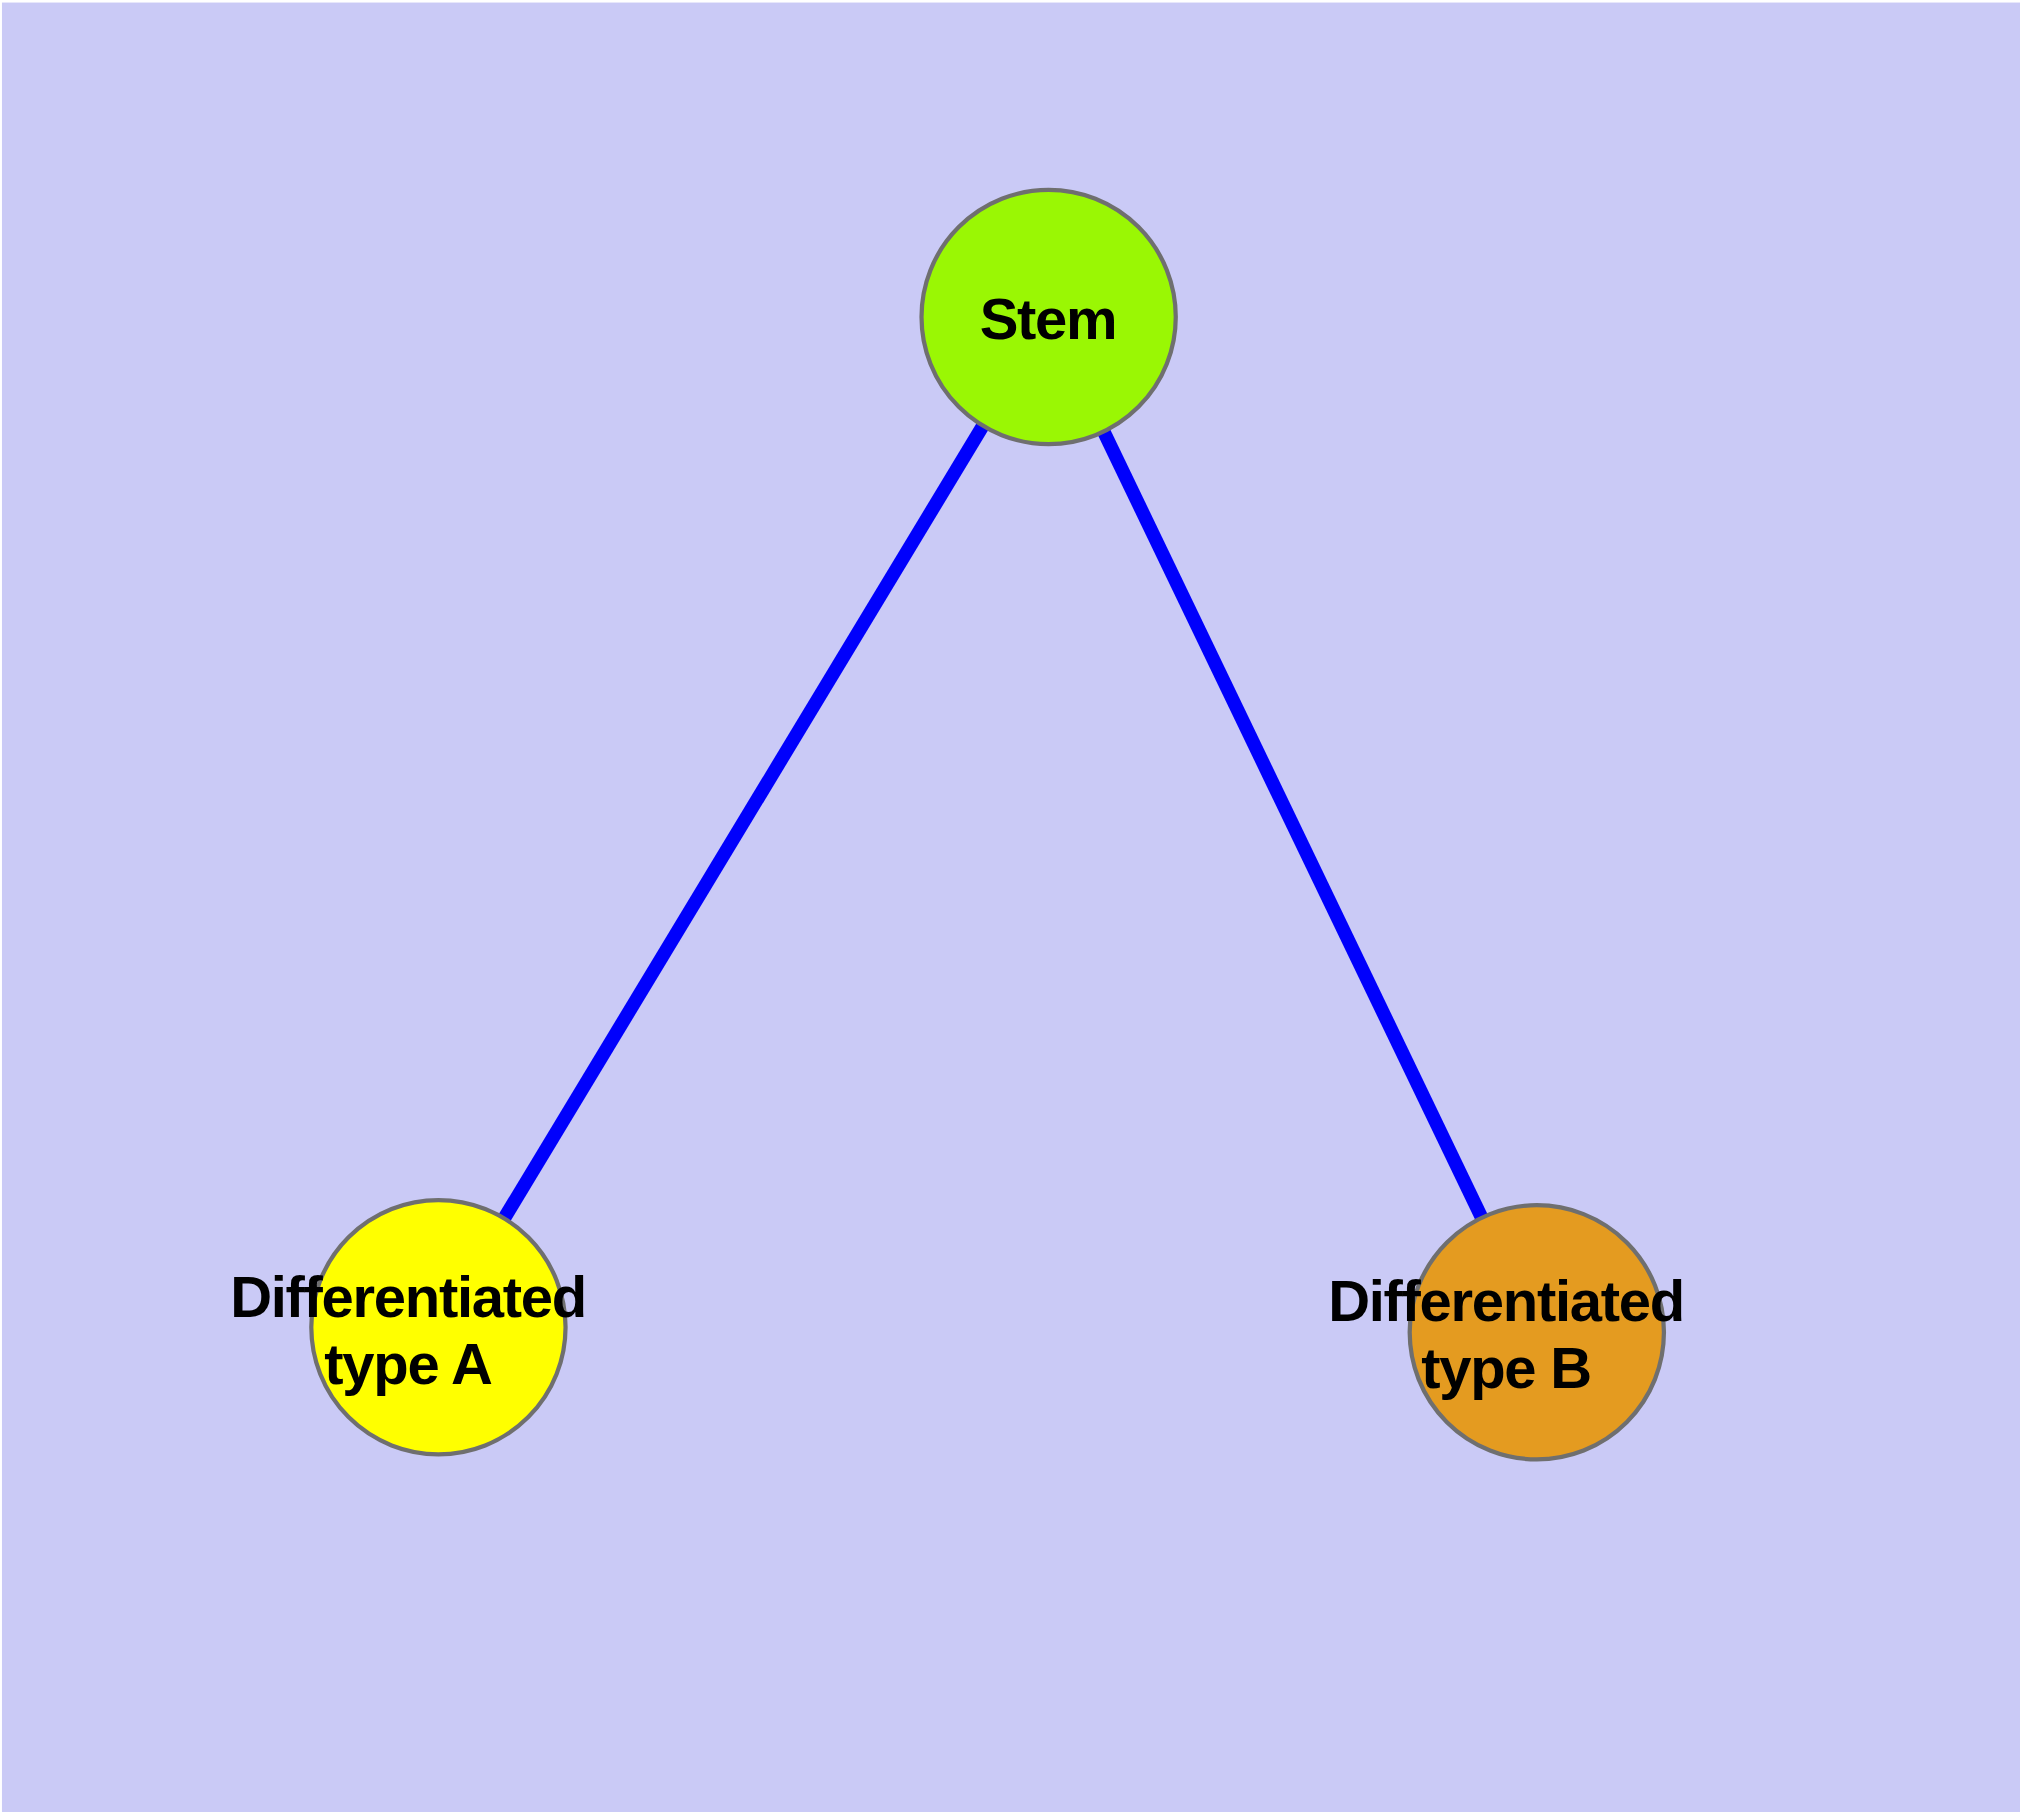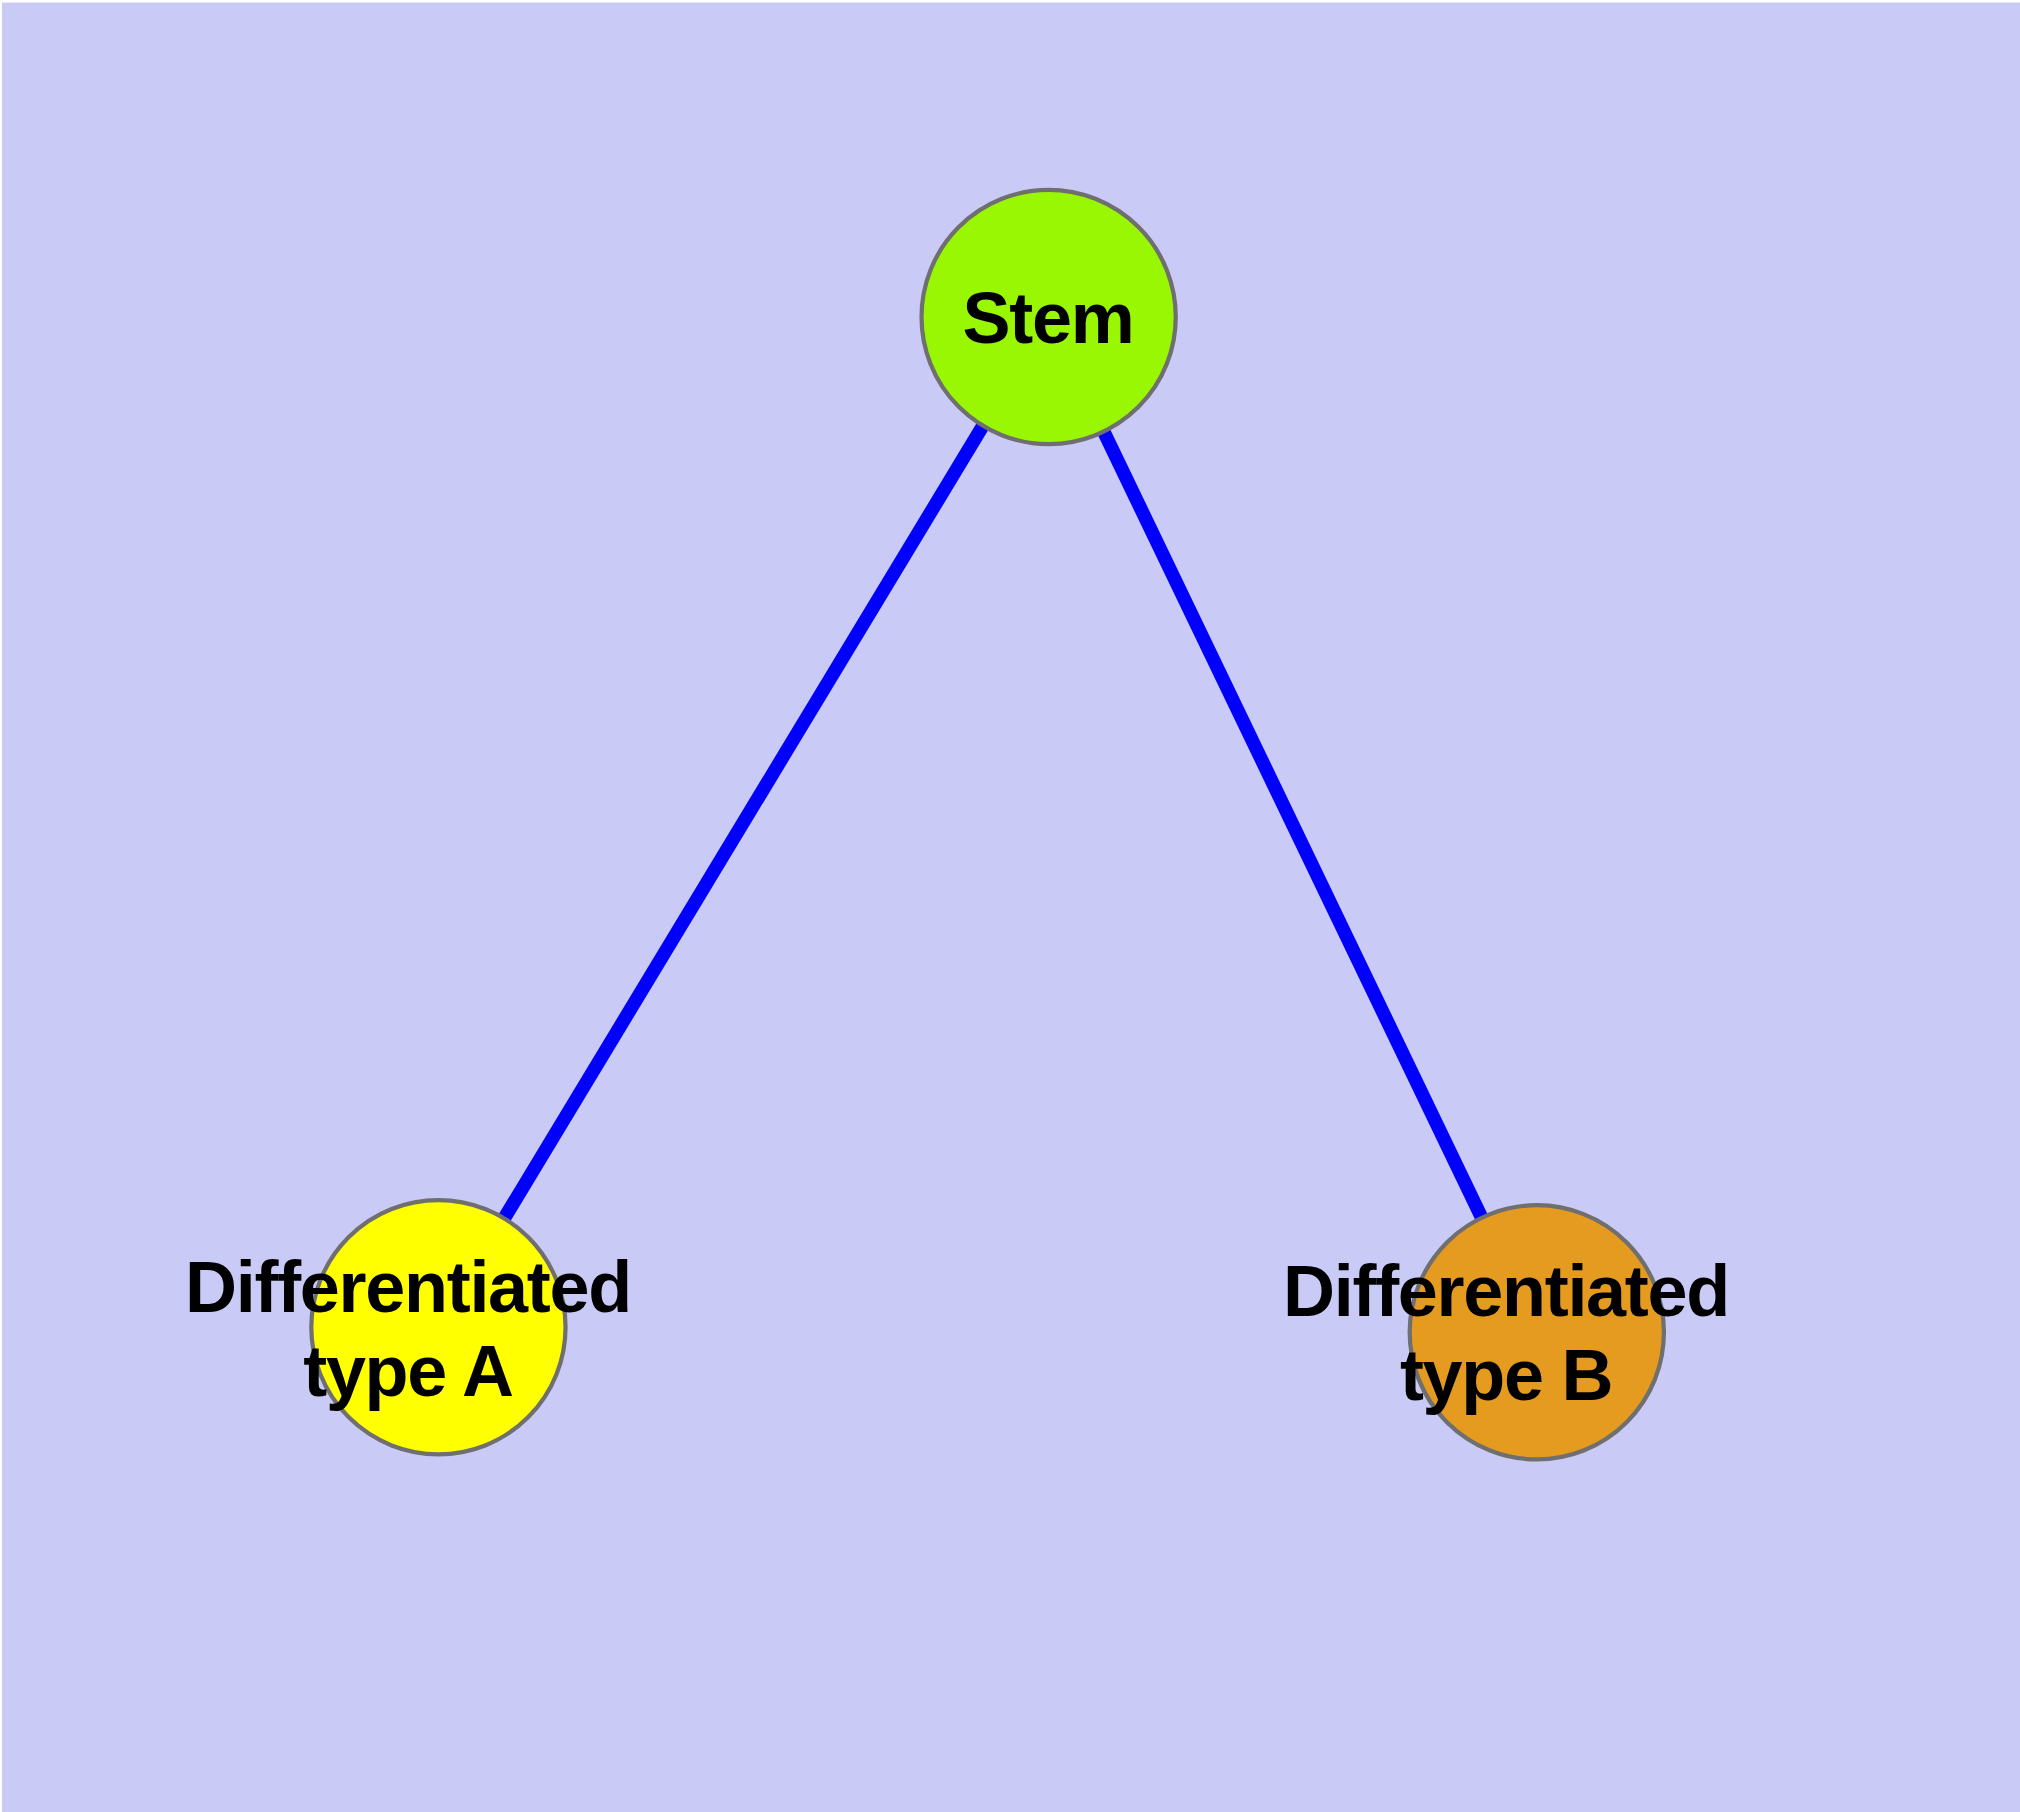--- a/index.html
+++ b/index.html
@@ -19,21 +19,21 @@
     position: absolute;
     left: 0;
     top: 0;
     display: block;
   }
   .node-label {
     position: absolute;
     transform: translate(-50%, -50%);
     text-align: center;
     font-weight: bold;
-    font-size: 72px;
+    font-size: 58px;
     line-height: 1.16;
     letter-spacing: -1.3px;
     color: #000000;
     white-space: pre-line;
     pointer-events: none;
   }
   .label-stem   { left: 1048px; top: 319px;  }
   .label-type-a { left: 408px;  top: 1330px; }
   .label-type-b { left: 1506px; top: 1334px; }
 </style>

